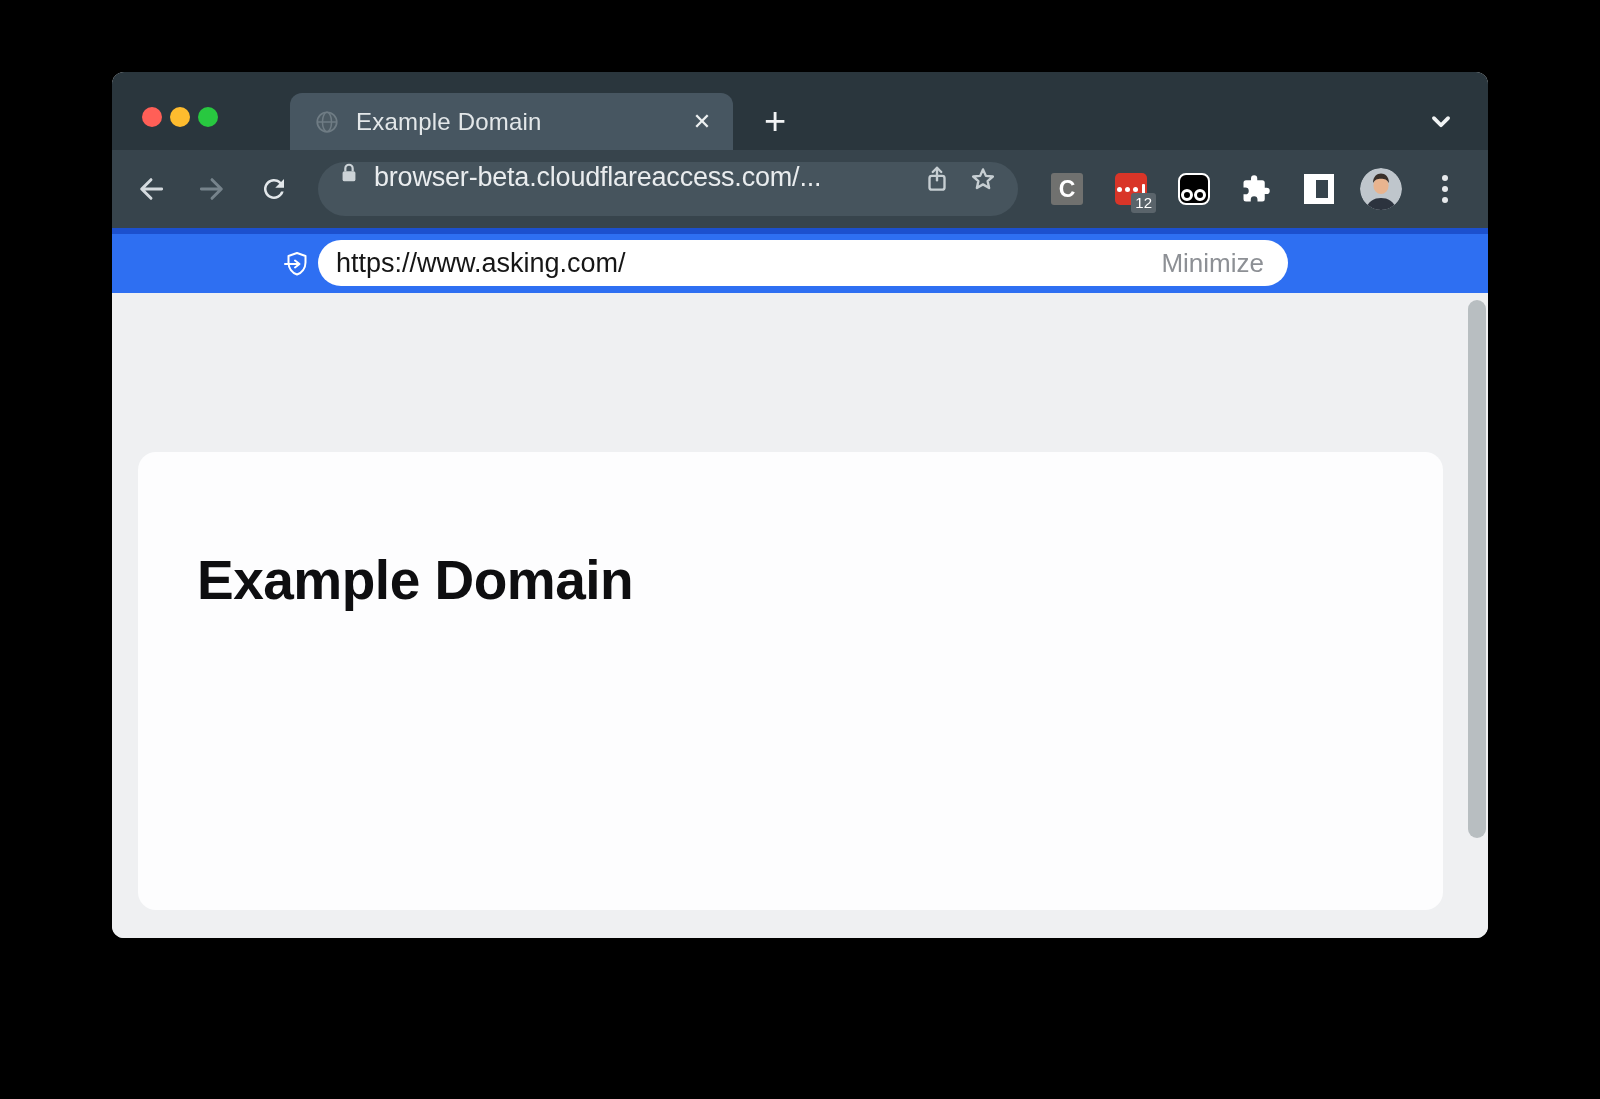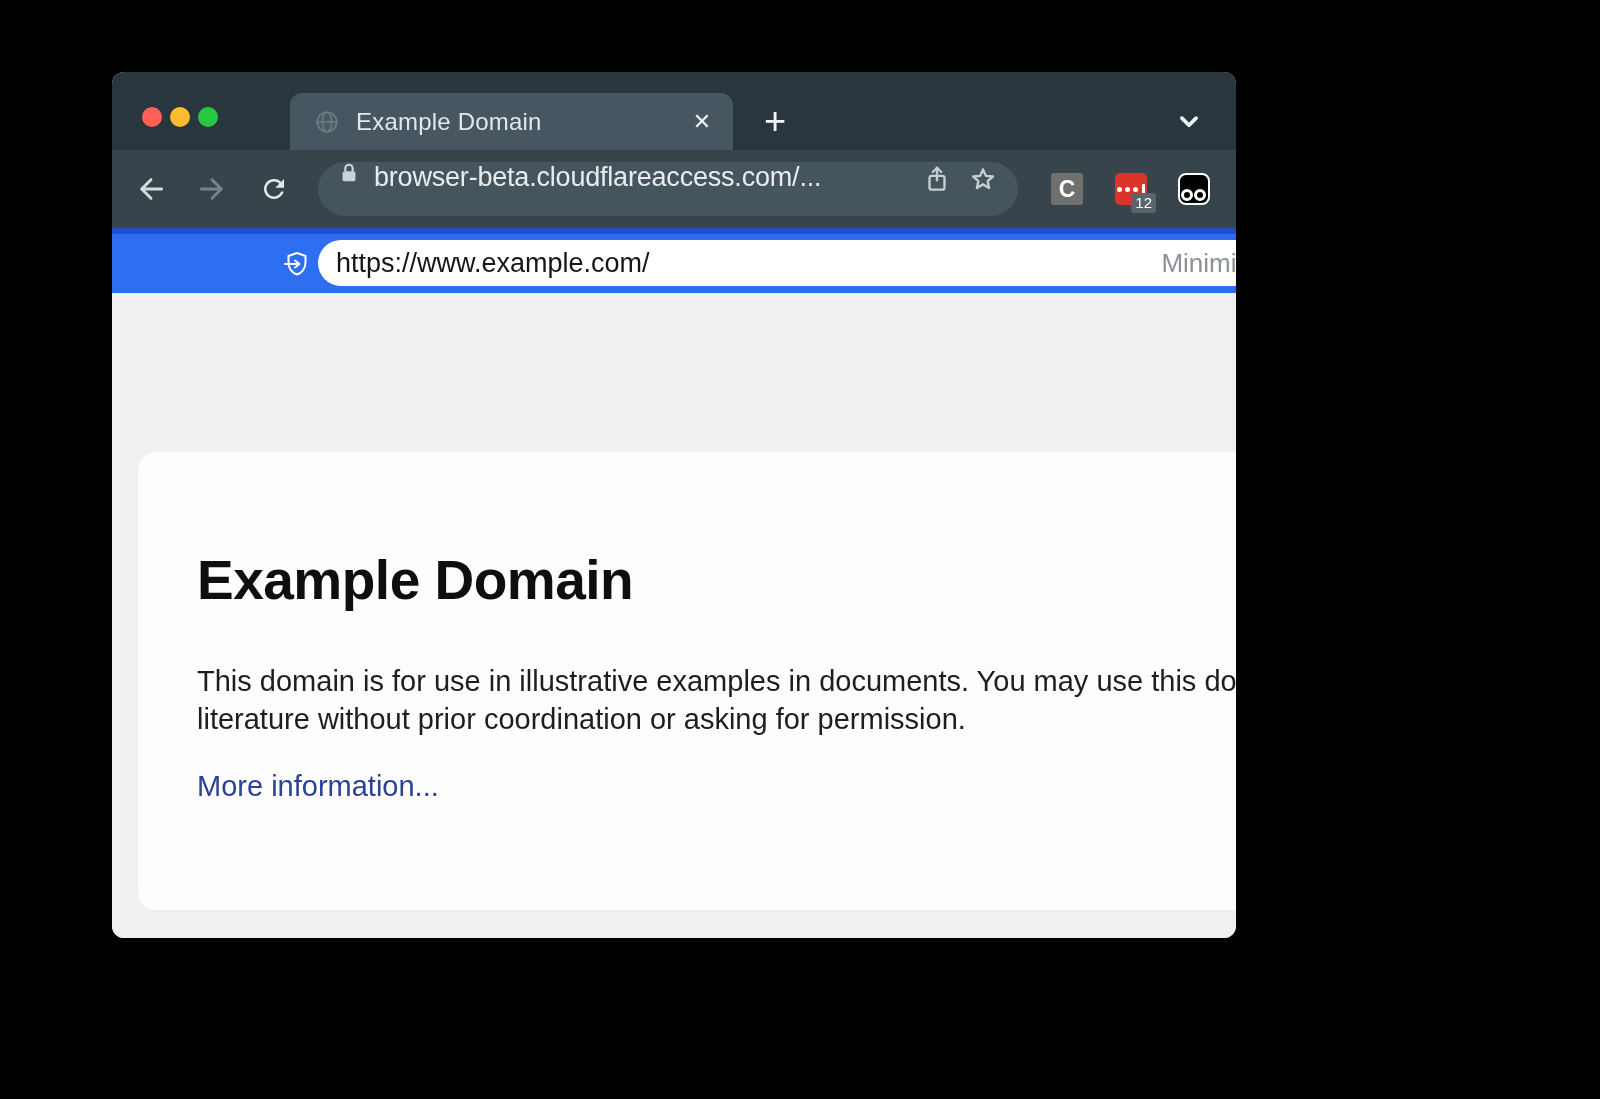--- a/index.html
+++ b/index.html
@@ -1,19 +1,19 @@
 <!DOCTYPE html>
 <html><head>
 <meta charset="utf-8">
 <style>
   * { box-sizing: border-box; margin: 0; padding: 0; }
   html,body { width:1600px; height:1099px; background:#000; font-family:"Liberation Sans", sans-serif; overflow:hidden; }
 
   .window{
-    position:absolute; left:112px; top:72px; width:1124px; height:866px;
+    position:absolute; left:112px; top:72px; width:1376px; height:866px;
     border-radius:12px; overflow:hidden; background:#eff0f2;
     box-shadow:0 18px 60px rgba(0,0,0,.55);
   }
 
   
   .tabstrip{ position:relative; height:78px; background:#2a363d; }
   .traffic{ position:absolute; top:107px; width:20px; height:20px; border-radius:50%; }
   .traffic.red{ left:142px; background:#ff5f57; }
   .traffic.yellow{ left:170px; background:#febc2e; }
   .traffic.green{ left:198px; background:#28c840; }
@@ -211,27 +211,25 @@
         <i></i>
     </div>
   </div>
 
   <div class="bluebar">
     <svg class="shield" width="26" height="28" viewBox="0 0 26 28">
       <path d="M14 2l8.5 3v6.5c0 5.8-3.7 10.3-8.5 12-4.8-1.7-8.5-6.2-8.5-12V5z" fill="none" stroke="#ffffff" stroke-width="2" stroke-linejoin="round"></path>
       <path d="M2 13h13 M12 9.5l4.5 3.5-4.5 3.5" fill="none" stroke="#ffffff" stroke-width="2" stroke-linecap="round" stroke-linejoin="round"></path>
     </svg>
     <div class="iso-input">
-      <span class="iso-url">https://www.example.com/</span>
+      <span class="iso-url">https://www.asking.com/</span>
       <span class="iso-min">Minimize</span>
     </div>
   </div>
 
   <div class="content">
     <div class="card">
       <h1>Example Domain</h1>
-      <p>This domain is for use in illustrative examples in documents. You may use this domain in literature without prior coordination or asking for permission.</p>
-      <a>More information...</a>
     </div>
     <div class="scroll-thumb"></div>
   </div>
 
 </div>
 
 </body></html>

